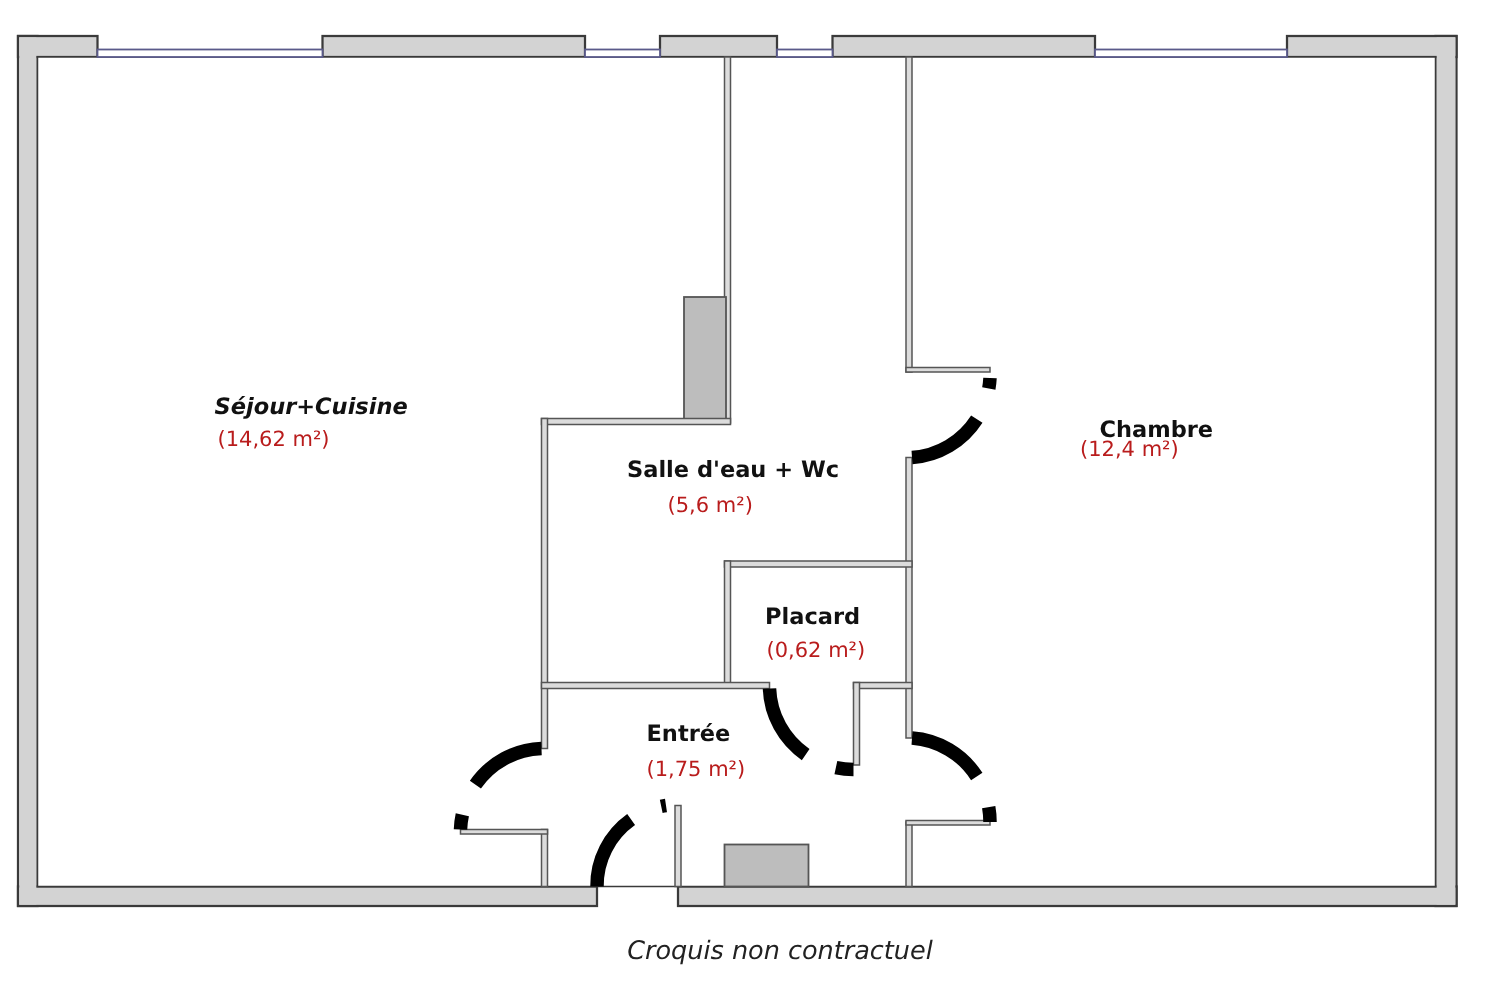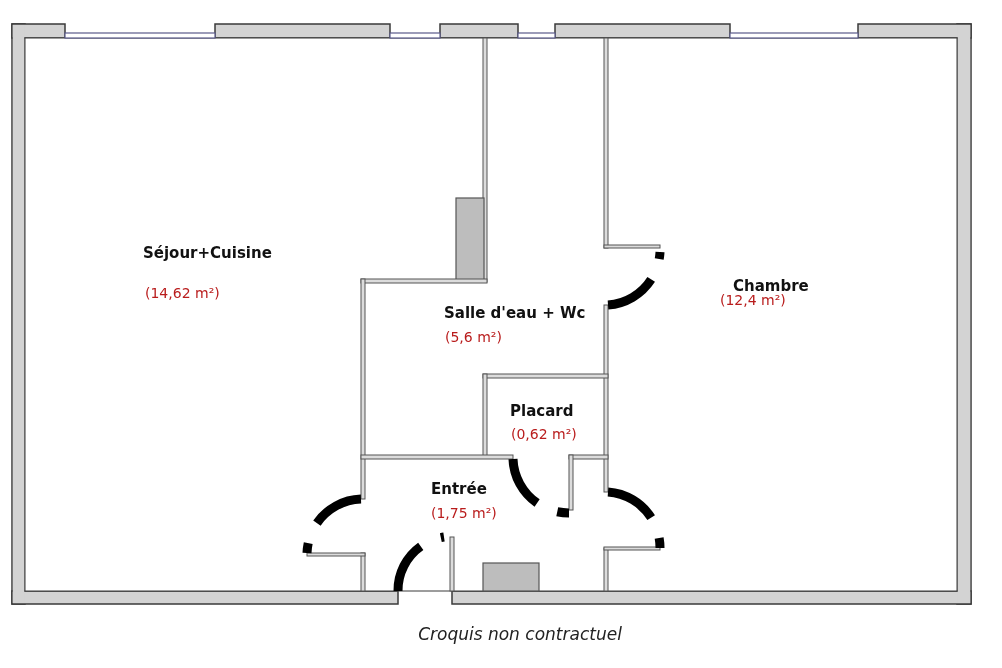--- a/index.html
+++ b/index.html
@@ -86,27 +86,27 @@
     <path class="swing" d="M 361 499 A 56 56 0 0 0 307 553"></path>
 
     <path class="swing" d="M 608 492 A 56 56 0 0 1 660 548"></path>
 
     <path class="swing" d="M 513 459 A 56 56 0 0 0 569 513"></path>
 
     <path class="swing" d="M 398 591 A 54 54 0 0 1 444 537"></path>
   </g>
 </svg>
 
-<div class="room-label" style="left:143px; top:244px;">Séjour+Cuisine</div>
+<div class="room-label" style="left:143px; top:262px;font-style:italic;">Séjour+Cuisine</div>
 <div class="room-area" style="left:145px; top:285px;">(14,62 m²)</div>
 
 <div class="room-label" style="left:733px; top:277px;">Chambre</div>
 <div class="room-area" style="left:720px; top:292px;">(12,4 m²)</div>
 
-<div class="room-label" style="left:444px; top:304px;">Salle d'eau + Wc</div>
+<div class="room-label" style="left:418px; top:304px;">Salle d'eau + Wc</div>
 <div class="room-area" style="left:445px; top:329px;">(5,6 m²)</div>
 
 <div class="room-label" style="left:510px; top:402px;">Placard</div>
 <div class="room-area" style="left:511px; top:426px;">(0,62 m²)</div>
 
 <div class="room-label" style="left:431px; top:480px;">Entrée</div>
 <div class="room-area" style="left:431px; top:505px;">(1,75 m²)</div>
 
 <div class="caption">Croquis non contractuel</div>
 

